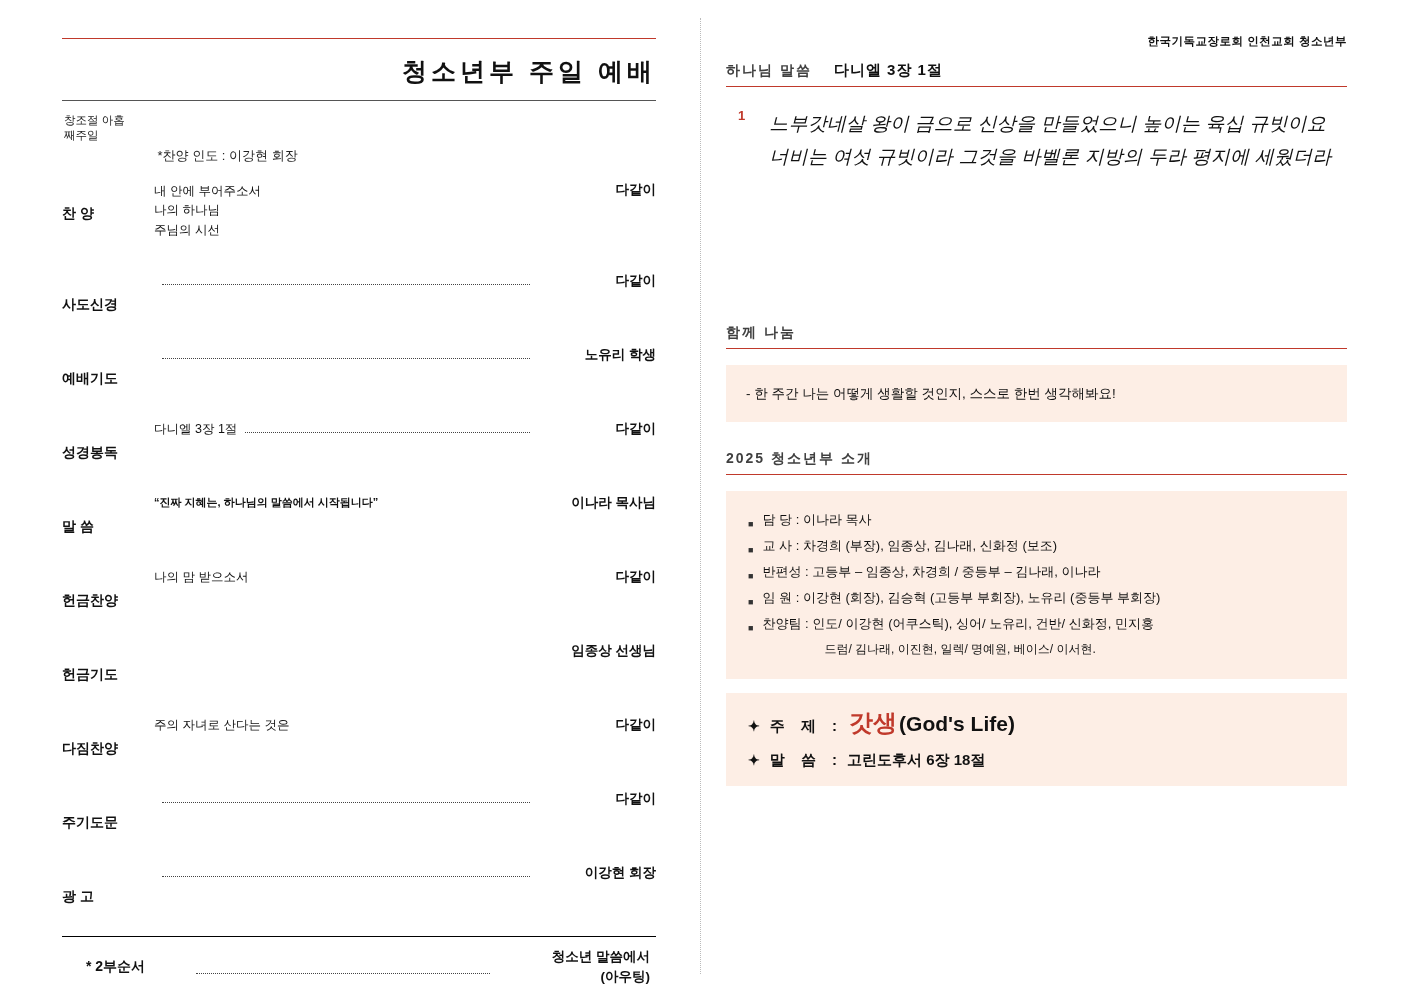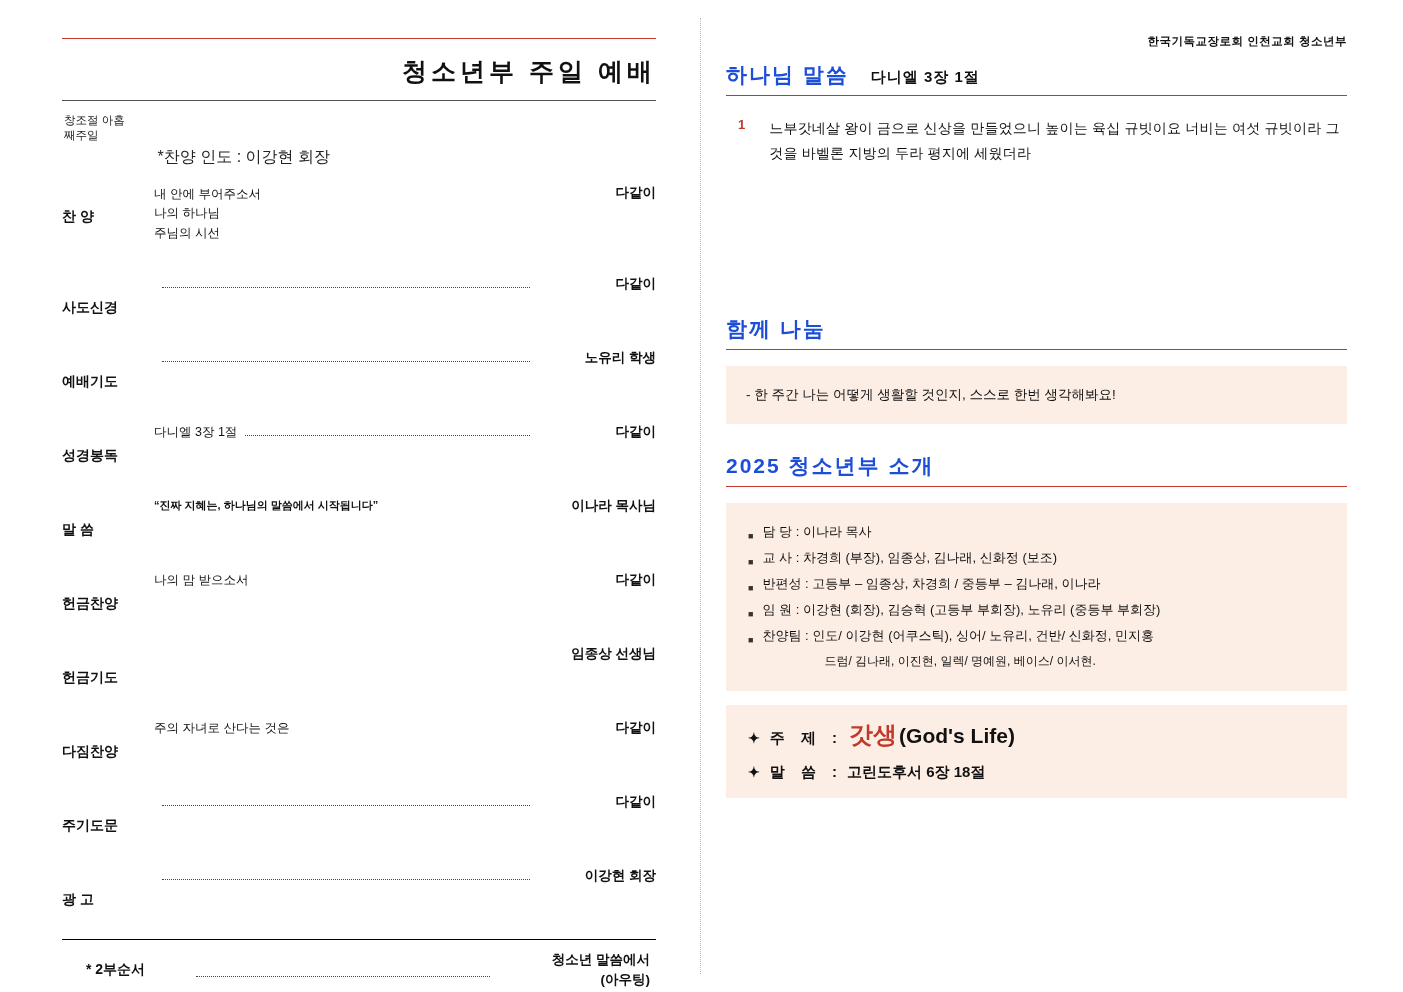--- a/index.html
+++ b/index.html
@@ -52,21 +52,21 @@
     margin-bottom: 10px;
   }
   .subline {
     display: flex;
     justify-content: center;
     font-size: 11.5px;
     color: #222;
     padding: 2px 2px 6px 2px;
   }
   .subline .right {
-    font-size: 16px;
+    font-size: 13px;
   }
   .order-list {
     margin-top: 8px;
   }
   .row {
     display: flex;
     align-items: flex-start;
     min-height: 34px;
     margin-bottom: 30px;
   }
@@ -167,23 +167,23 @@
     font-weight: 700;
     letter-spacing: 0.5px;
     margin-bottom: 12px;
   }
   .sec-head {
     display: flex;
     align-items: baseline;
     gap: 22px;
   }
   .sec-title {
-    font-size: 21px;
-    font-weight: 700;
-    color: #1d4ed8;
+    font-size: 14px;
+    font-weight: 700;
+    color: #404040;
     letter-spacing: 2px;
   }
   .sec-sub {
     font-size: 15px;
     font-weight: 700;
     color: #111;
     letter-spacing: 1px;
   }
   .sec-rule {
     border-top: 1.5px solid #c0392b;
@@ -195,23 +195,24 @@
     padding: 4px 6px 0 12px;
   }
   .verse .num {
     color: #c0392b;
     font-size: 13px;
     font-weight: 700;
     flex: 0 0 auto;
     padding-top: 1px;
   }
   .verse .txt {
-    font-size: 14px;
+    font-size: 19px;
     line-height: 1.75;
     letter-spacing: 0.2px;
+    font-style: italic;
   }
   .spacer-1 { height: 150px; }
   .spacer-2 { height: 28px; }
   .box {
     background: #fdeee5;
     padding: 16px 20px;
     line-height: 1.9;
     font-size: 13.5px;
   }
   .box .bline { white-space: nowrap; }

